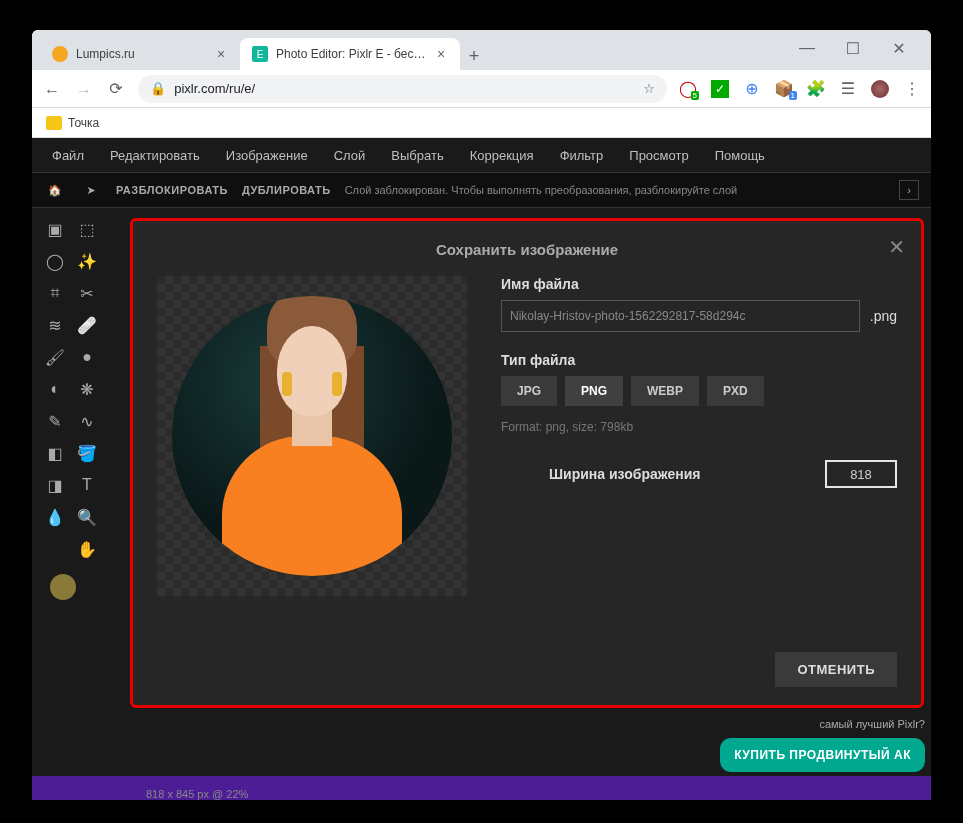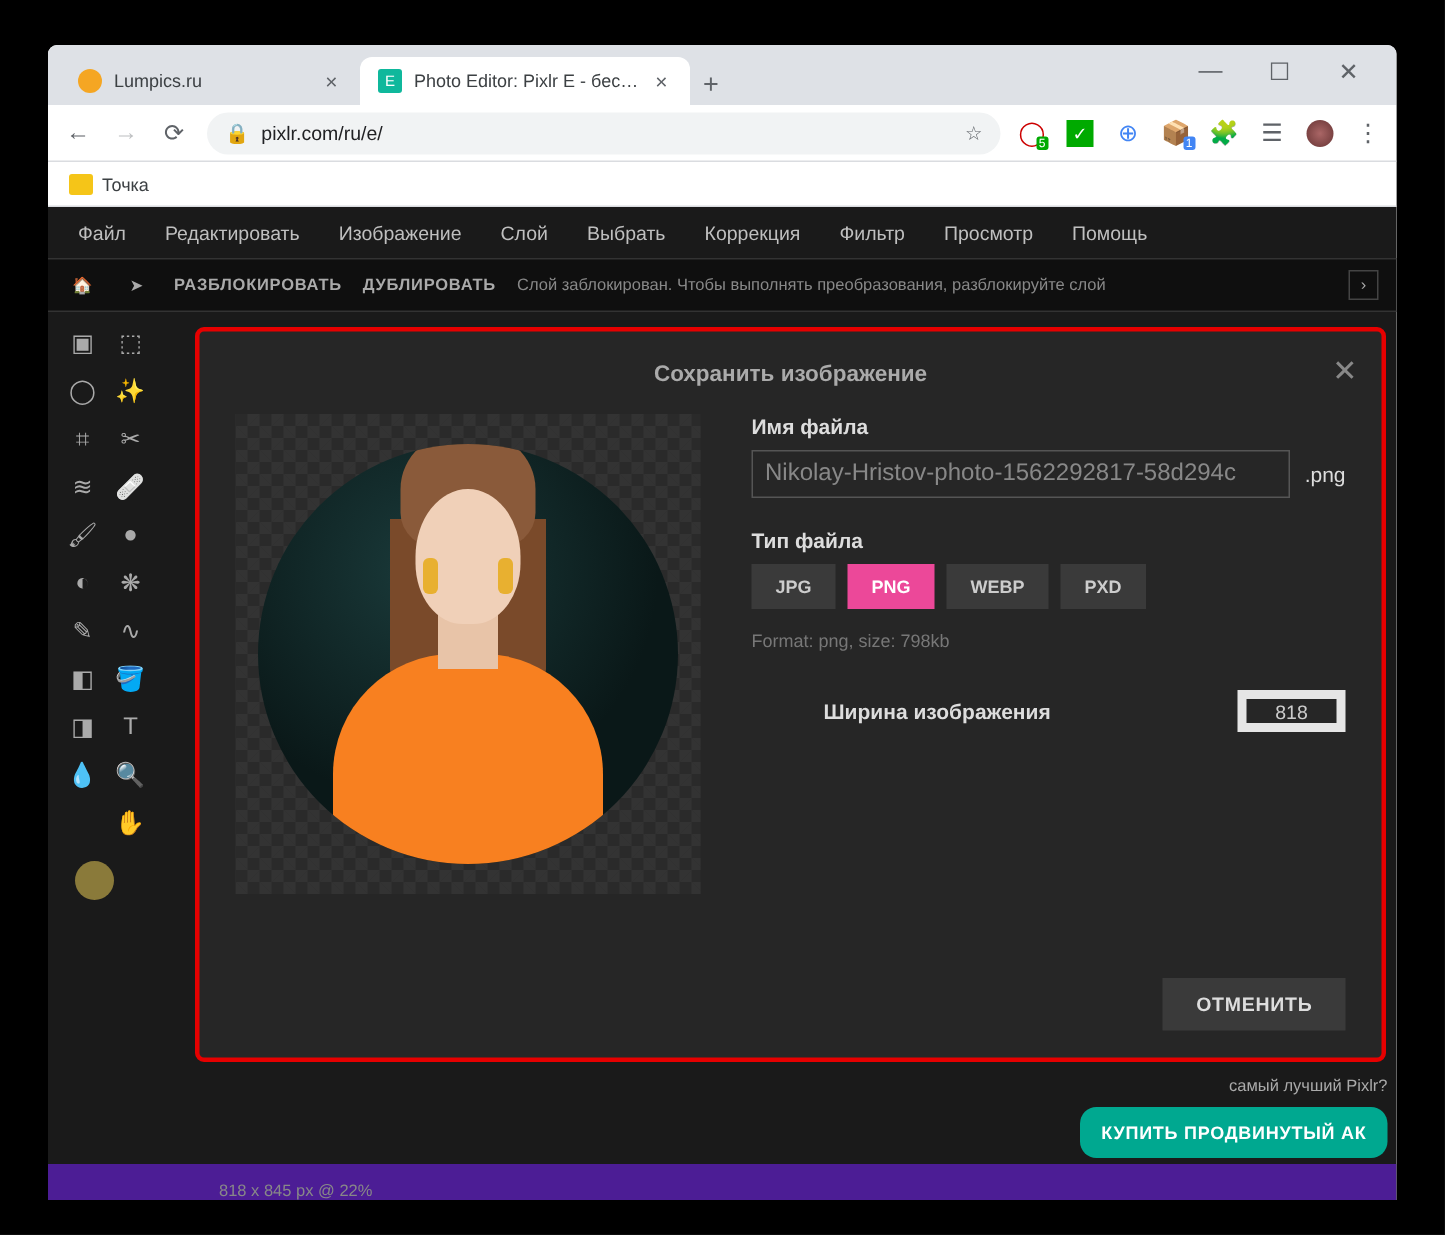--- a/index.html
+++ b/index.html
@@ -63,32 +63,32 @@
 .pi-head { position: absolute; bottom: 160px; left: 50%; transform: translateX(-50%); width: 70px; height: 90px; background: #f0d0b8; border-radius: 50% 50% 45% 45%; }
 .pi-hair { position: absolute; bottom: 210px; left: 50%; transform: translateX(-50%); width: 90px; height: 80px; background: #8a5a3a; border-radius: 50% 50% 30% 30%; }
 .pi-hair2 { position: absolute; bottom: 110px; left: 88px; width: 40px; height: 120px; background: #7a4a2a; border-radius: 0 0 20px 20px; }
 .pi-hair3 { position: absolute; bottom: 110px; right: 88px; width: 40px; height: 120px; background: #7a4a2a; border-radius: 0 0 20px 20px; }
 .pi-ear1 { position: absolute; bottom: 180px; left: 110px; width: 10px; height: 24px; background: #e8b030; border-radius: 4px; }
 .pi-ear2 { position: absolute; bottom: 180px; right: 110px; width: 10px; height: 24px; background: #e8b030; border-radius: 4px; }
 
 .form { flex: 1; }
 .form-label { font-size: 14px; font-weight: bold; color: #ddd; margin-bottom: 8px; }
 .form-row { display: flex; align-items: center; gap: 10px; margin-bottom: 20px; }
-.text-input { flex: 1; height: 32px; background: #262626; border: 1px solid #555; color: #888; padding: 0 8px; font-size: 16px; }
+.text-input { flex: 1; height: 32px; background: #262626; border: 1px solid #555; color: #888; padding: 0 8px; font-size: 12px; }
 .ext-label { color: #ddd; font-size: 14px; }
 
 .type-btns { display: flex; gap: 8px; margin-bottom: 14px; }
 .type-btn { padding: 8px 16px; background: #3a3a3a; color: #ccc; font-size: 12px; font-weight: bold; border: none; }
-.type-btn.active { background: #ec4899; color: #fff; }
+.type-btn.active { background: #404040; color: #fff; }
 
 .info-text { font-size: 12px; color: #777; margin-bottom: 26px; }
 
 .dim-row { display: flex; align-items: center; justify-content: space-between; margin-bottom: 14px; }
 .dim-label { font-size: 14px; font-weight: bold; color: #ddd; margin-left: 48px; }
-.dim-input { width: 72px; height: 28px; background: #262626; border: 6px solid #e5e5e5; color: #ccc; text-align: center; font-size: 13px; }
+.dim-input { width: 72px; height: 28px; background: #262626; border: 2px solid #e5e5e5; color: #ccc; text-align: center; font-size: 13px; }
 
 .modal-actions { position: absolute; bottom: 18px; right: 24px; display: flex; gap: 10px; }
 .btn { padding: 10px 22px; font-size: 13px; font-weight: bold; border: none; letter-spacing: 0.5px; }
 .btn-cancel { background: #3a3a3a; color: #ddd; }
 .btn-primary { background: #00b89c; color: #fff; }
 </style>
 </head>
 <body>
 
 <div class="window">

